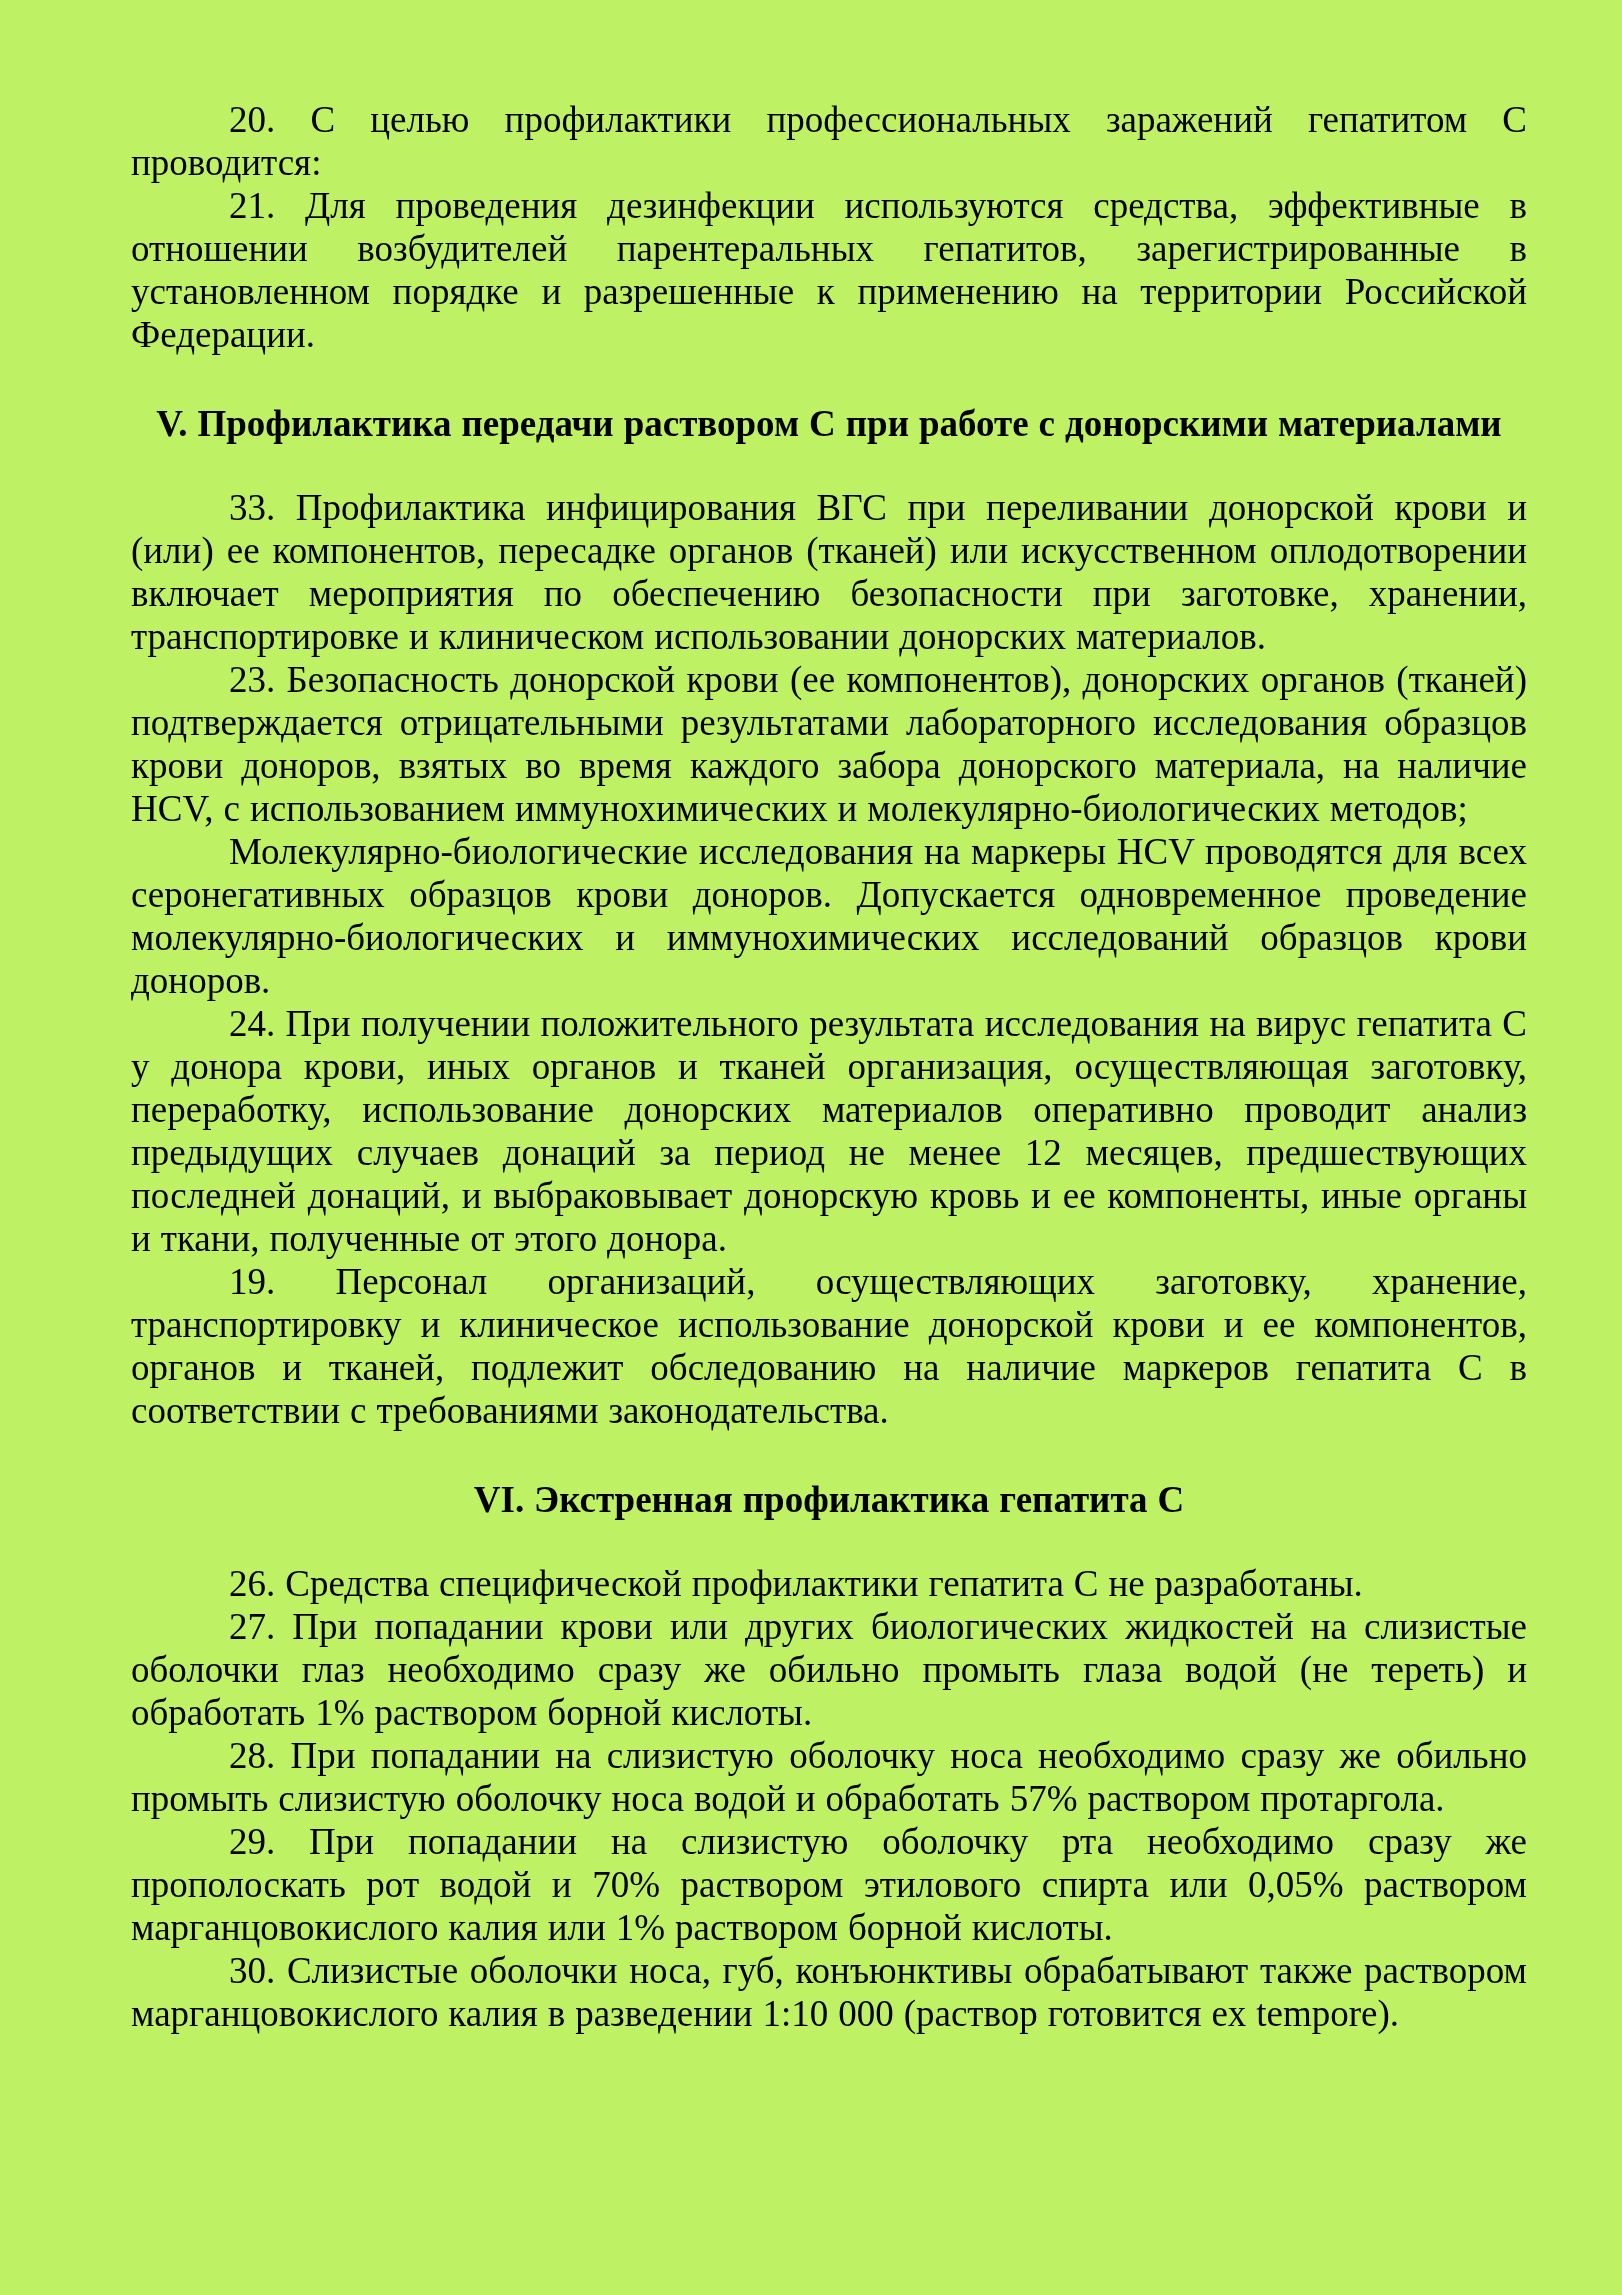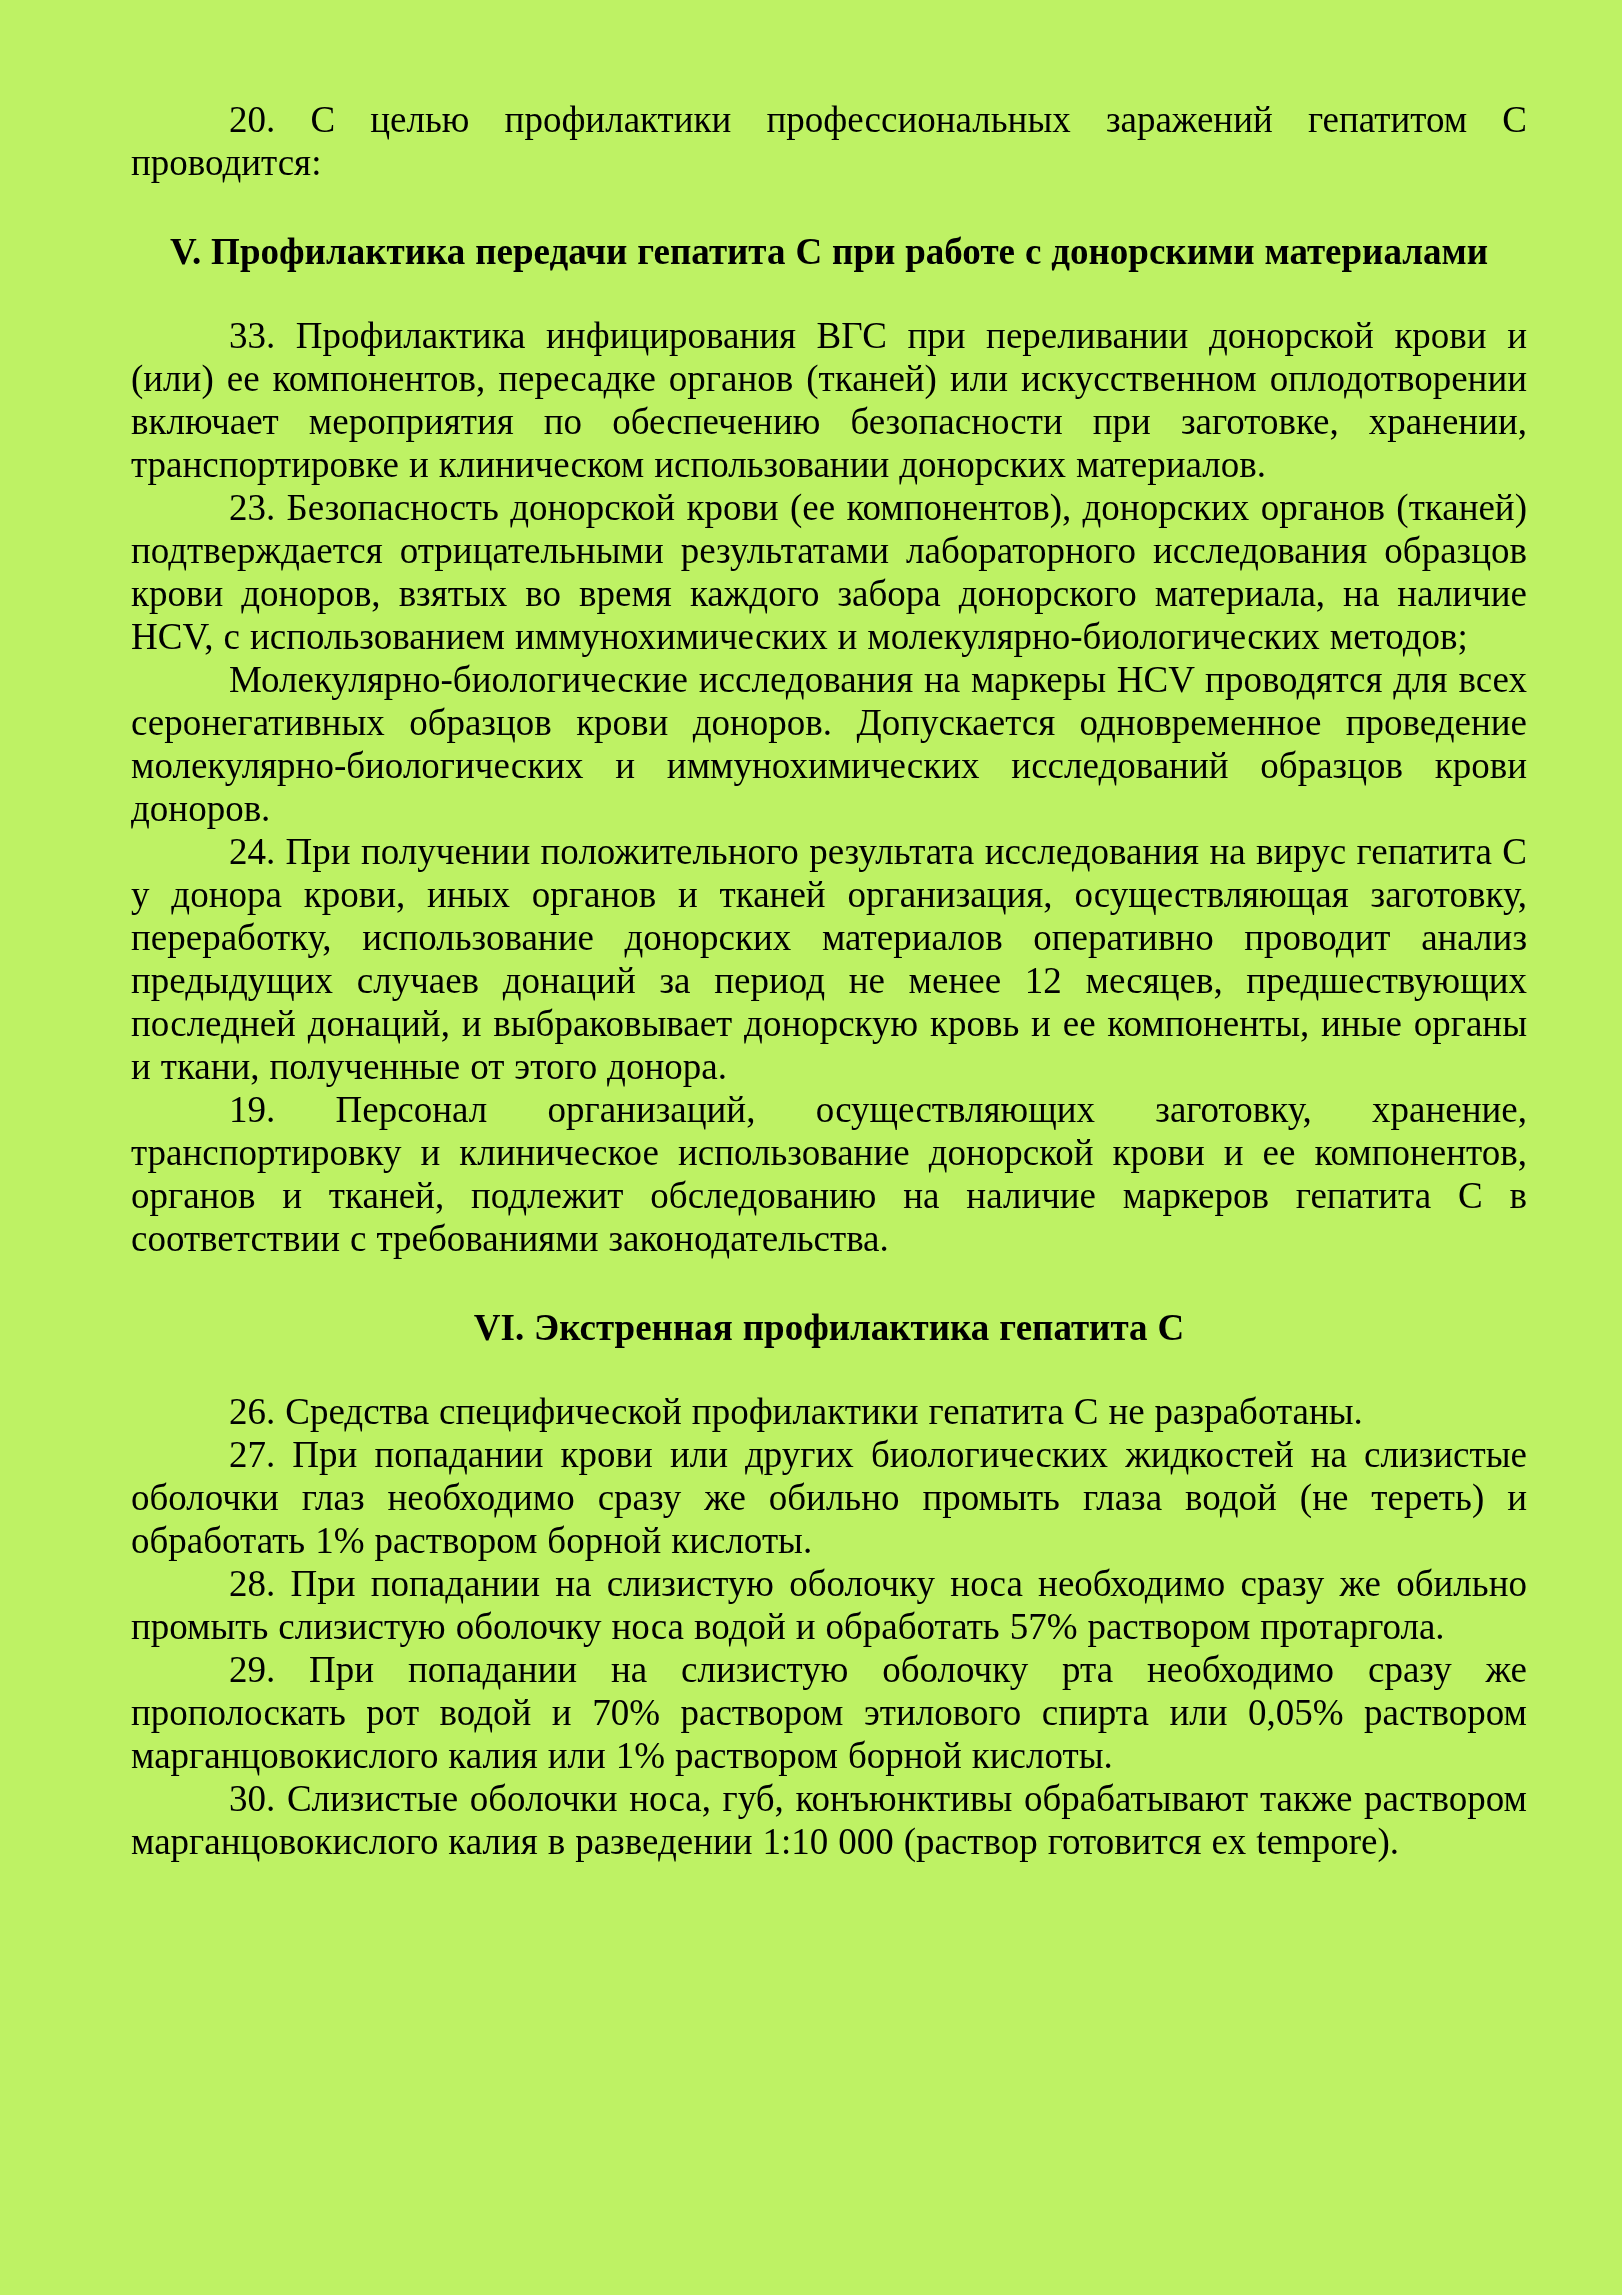--- a/index.html
+++ b/index.html
@@ -41,21 +41,22 @@
     text-align: center;
     text-indent: 0;
   }
 </style>
 </head>
 <body style="background: rgb(255, 255, 255);">
 
 <div class="page">
   <div class="text-block" style="color: rgb(0, 0, 0);">
       <div class="para">20. С целью профилактики профессиональных заражений гепатитом С проводится:</div>
-      <div class="heading">V. Профилактика передачи гепатита С при работе с донорскими материалами</div>
+      <div class="para">21. Для проведения дезинфекции используются средства, эффективные в отношении возбудителей парентеральных гепатитов, зарегистрированные в установленном порядке и разрешенные к применению на территории Российской Федерации.</div>
+      <div class="heading">V. Профилактика передачи раствором С при работе с донорскими материалами</div>
       <div class="para">33. Профилактика инфицирования ВГС при переливании донорской крови и (или) ее компонентов, пересадке органов (тканей) или искусственном оплодотворении включает мероприятия по обеспечению безопасности при заготовке, хранении, транспортировке и клиническом использовании донорских материалов.</div>
       <div class="para">23. Безопасность донорской крови (ее компонентов), донорских органов (тканей) подтверждается отрицательными результатами лабораторного исследования образцов крови доноров, взятых во время каждого забора донорского материала, на наличие HCV, с использованием иммунохимических и молекулярно-биологических методов;</div>
       <div class="para">Молекулярно-биологические исследования на маркеры HCV проводятся для всех серонегативных образцов крови доноров. Допускается одновременное проведение молекулярно-биологических и иммунохимических исследований образцов крови доноров.</div>
       <div class="para">24. При получении положительного результата исследования на вирус гепатита С у донора крови, иных органов и тканей организация, осуществляющая заготовку, переработку, использование донорских материалов оперативно проводит анализ предыдущих случаев донаций за период не менее 12 месяцев, предшествующих последней донаций, и выбраковывает донорскую кровь и ее компоненты, иные органы и ткани, полученные от этого донора.</div>
       <div class="para">19. Персонал организаций, осуществляющих заготовку, хранение, транспортировку и клиническое использование донорской крови и ее компонентов, органов и тканей, подлежит обследованию на наличие маркеров гепатита С в соответствии с требованиями законодательства.</div>
       <div class="heading">VI. Экстренная профилактика гепатита С</div>
       <div class="para">26. Средства специфической профилактики гепатита С не разработаны.</div>
       <div class="para">27. При попадании крови или других биологических жидкостей на слизистые оболочки глаз необходимо сразу же обильно промыть глаза водой (не тереть) и обработать 1% раствором борной кислоты.</div>
       <div class="para">28. При попадании на слизистую оболочку носа необходимо сразу же обильно промыть слизистую оболочку носа водой и обработать 57% раствором протаргола.</div>
       <div class="para">29. При попадании на слизистую оболочку рта необходимо сразу же прополоскать рот водой и 70% раствором этилового спирта или 0,05% раствором марганцовокислого калия или 1% раствором борной кислоты.</div>

